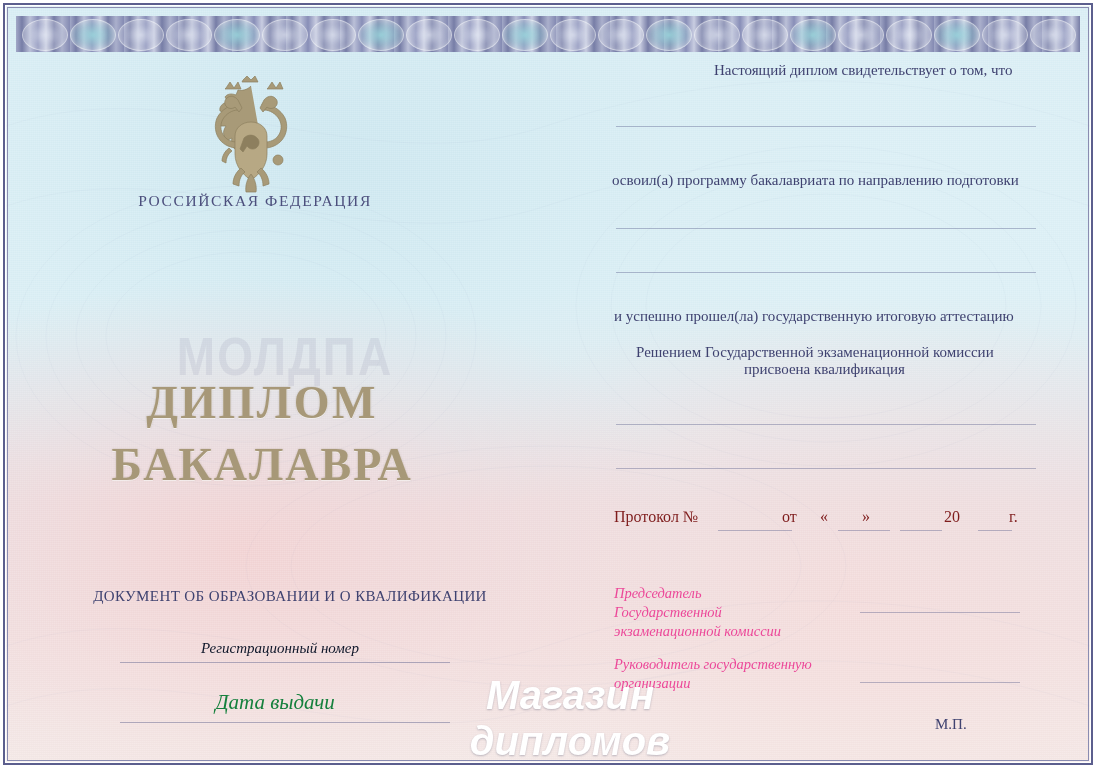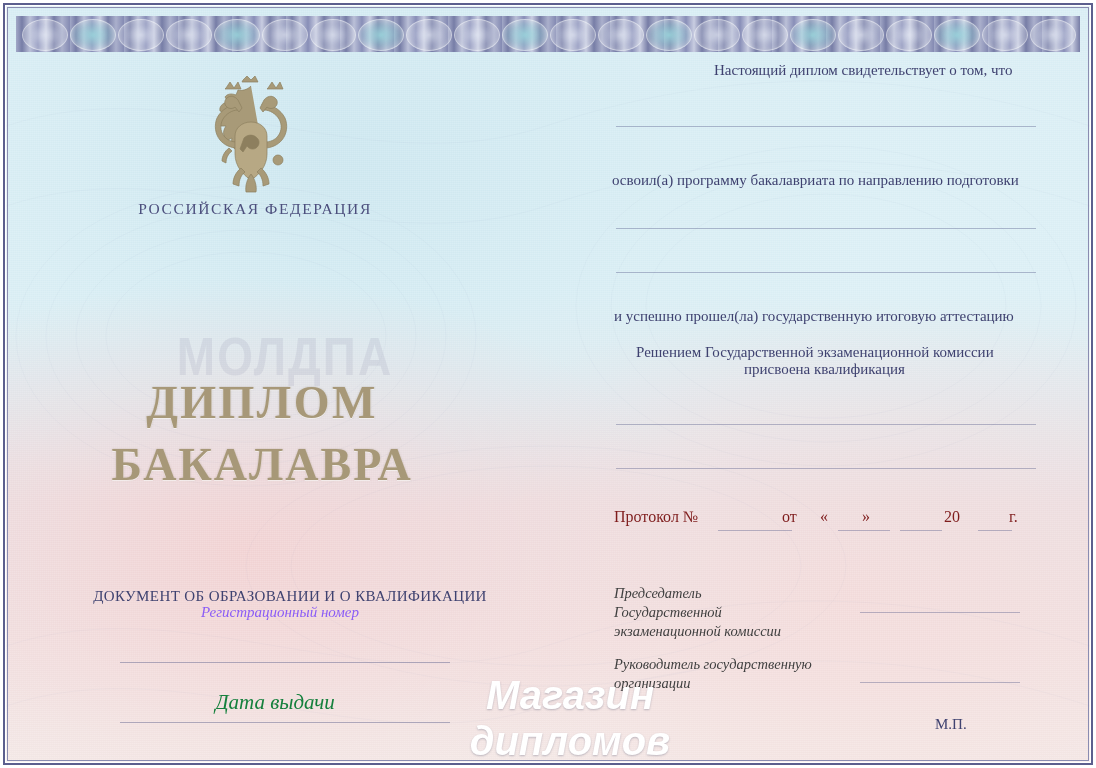--- a/index.html
+++ b/index.html
@@ -99,21 +99,21 @@
   .emblem {
     position: absolute;
     left: 196px;
     top: 76px;
     width: 110px;
     height: 118px;
   }
   .rf-label {
     position: absolute;
     left: 110px;
-    top: 200px;
+    top: 192px;
     width: 290px;
     text-align: center;
     font-size: 15.5px;
     letter-spacing: 1.6px;
     color: #4c4f7d;
     font-family: "Liberation Serif", serif;
   }
 
   .ghost-text {
     position: absolute;
@@ -151,26 +151,26 @@
     top: 588px;
     width: 520px;
     text-align: center;
     font-size: 15px;
     letter-spacing: .4px;
     color: #3f4270;
   }
   .reg-number {
     position: absolute;
     left: 90px;
-    top: 604px;
+    top: 640px;
     width: 380px;
     text-align: center;
     font-size: 15px;
     font-style: italic;
-    color: #8b5cf6;
+    color: #0f172a;
   }
   .reg-line {
     position: absolute;
     left: 120px;
     top: 662px;
     width: 330px;
     border-bottom: 1px solid rgba(90,95,140,0.45);
   }
   .issue-date {
     position: absolute;
@@ -209,21 +209,21 @@
     height: 22px;
     font-size: 16px;
     color: #7f1d1d;
   }
   .protocol span { position: absolute; top: 0; }
 
   .sig-block {
     position: absolute;
     font-size: 14.5px;
     font-style: italic;
-    color: #404040;
+    color: #ec4899;
     line-height: 19px;
   }
   .mp {
     position: absolute;
     left: 935px;
     top: 716px;
     font-size: 15px;
     color: #3f4270;
   }
 

